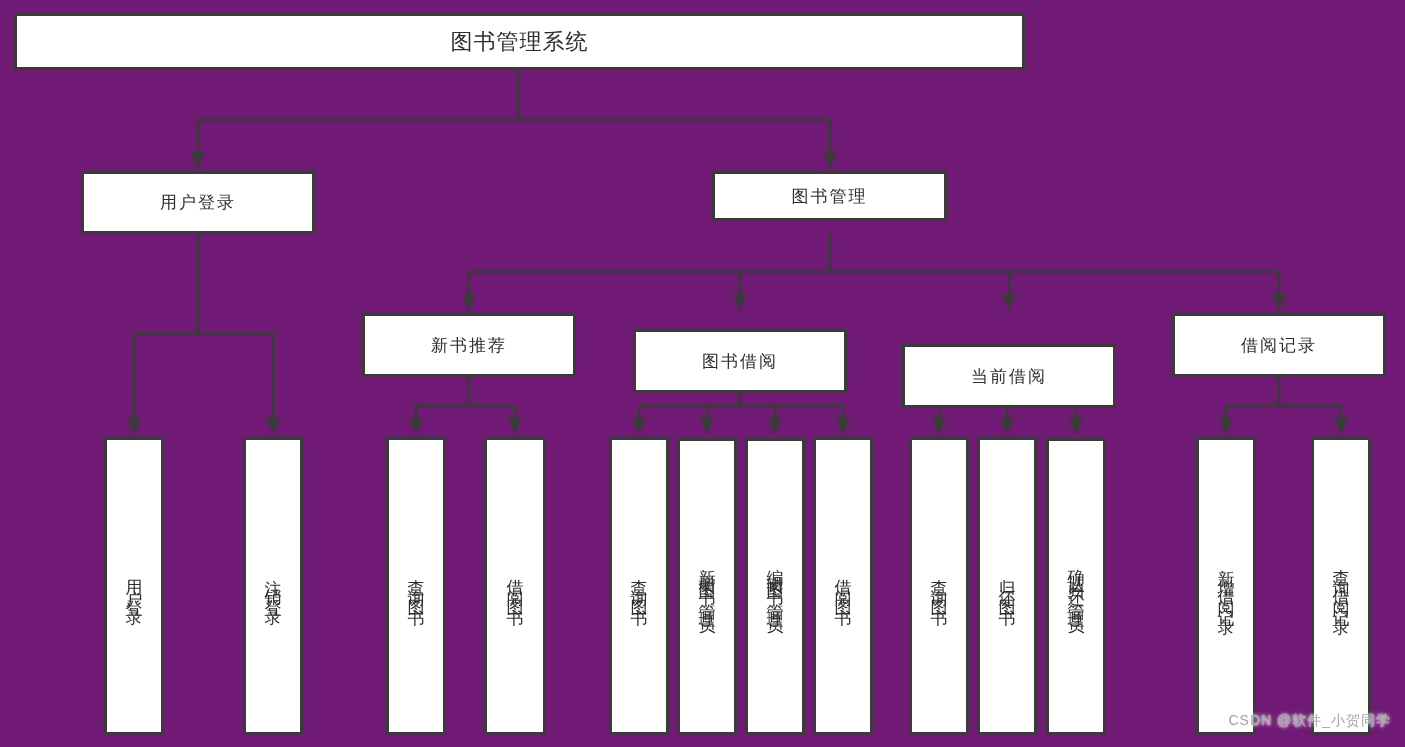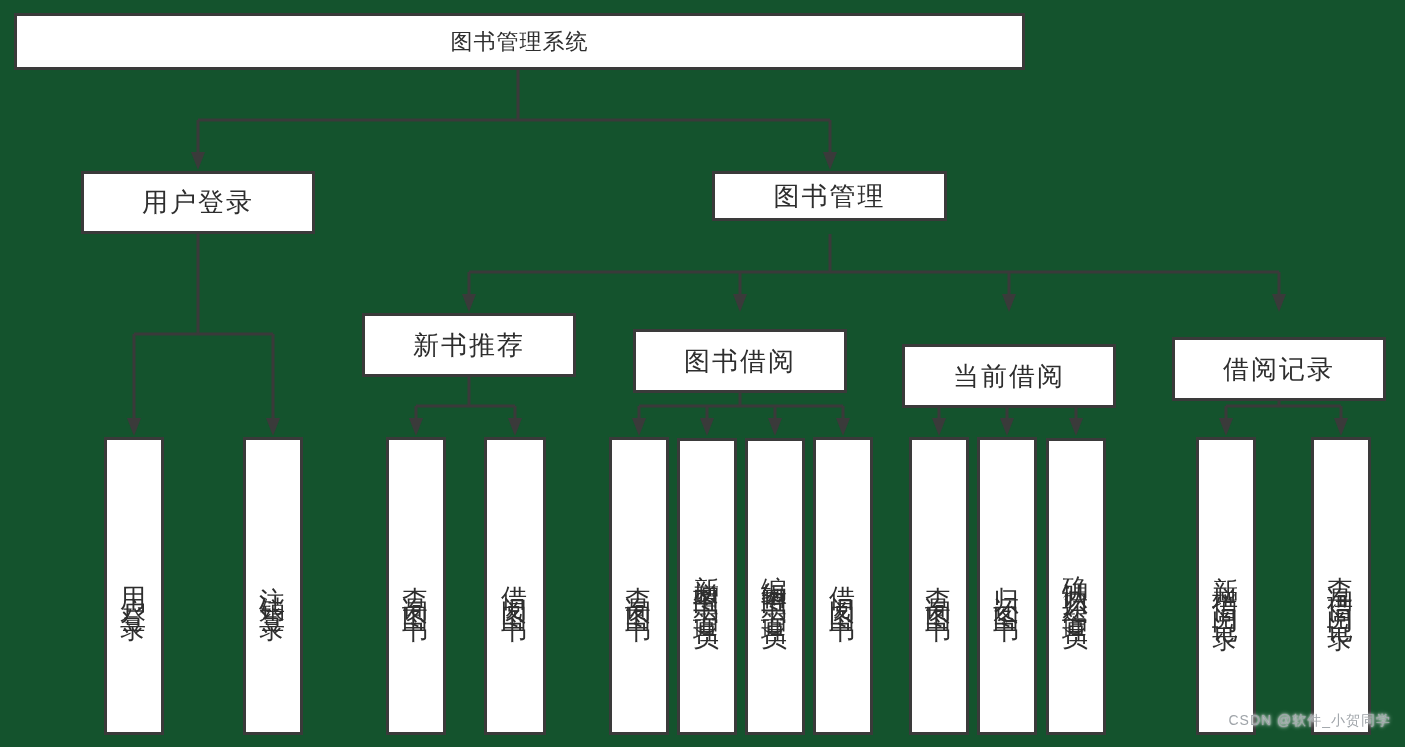--- a/index.html
+++ b/index.html
@@ -4,21 +4,21 @@
 <style>
   html, body {
     margin: 0; padding: 0;
     background: #ffffff;
     font-family: "Liberation Sans", "DejaVu Sans", sans-serif;
   }
   .canvas {
     position: relative;
     width: 1405px;
     height: 747px;
-    background: #14532d;
+    background: #701a75;
     overflow: hidden;
   }
   .connectors {
     position: absolute;
     left: 0; top: 0;
     width: 1405px; height: 747px;
     z-index: 0;
   }
   .connectors path {
     fill: none;
@@ -31,21 +31,21 @@
   }
   .node {
     position: absolute;
     box-sizing: border-box;
     border: 3px solid #3a3a3a;
     background: #ffffff;
     color: #2e2e2e;
     display: flex;
     align-items: center;
     justify-content: center;
-    font-size: 26px;
+    font-size: 17px;
     letter-spacing: 2px;
     z-index: 1;
     white-space: nowrap;
   }
   .node.root {
     font-size: 22px;
     letter-spacing: 1px;
   }
   .leaf {
     writing-mode: vertical-rl;
@@ -123,21 +123,21 @@
   </svg>
 
   <div class="node root" style="left:14px; top:13px; width:1011px; height:57px;">图书管理系统</div>
 
   <div class="node" style="left:81px; top:171px; width:234px; height:63px;">用户登录</div>
   <div class="node" style="left:712px; top:171px; width:235px; height:50px;">图书管理</div>
 
   <div class="node" style="left:362px; top:313px; width:214px; height:64px;">新书推荐</div>
   <div class="node" style="left:633px; top:313px; width:214px; height:64px;margin-top:16px;">图书借阅</div>
   <div class="node" style="left:902px; top:313px; width:214px; height:64px;margin-top:31px;">当前借阅</div>
-  <div class="node" style="left:1172px; top:313px; width:214px; height:64px;margin-top:24px;">借阅记录</div>
+  <div class="node" style="left:1172px; top:313px; width:214px; height:64px;">借阅记录</div>
 
   <div class="node leaf" style="left:104px; top:437px; width:60px; height:298px;">用户登录</div>
   <div class="node leaf" style="left:243px; top:437px; width:60px; height:298px;">注销登录</div>
 
   <div class="node leaf" style="left:386px; top:437px; width:60px; height:298px;">查询图书</div>
   <div class="node leaf" style="left:484px; top:437px; width:62px; height:298px;">借阅图书</div>
 
   <div class="node leaf" style="left:609px; top:437px; width:60px; height:298px;">查询图书</div>
   <div class="node leaf tight" style="left:677px; top:438px; width:60px; height:297px;">新增图书（管理员）</div>
   <div class="node leaf tight" style="left:745px; top:438px; width:60px; height:297px;">编辑图书（管理员）</div>

